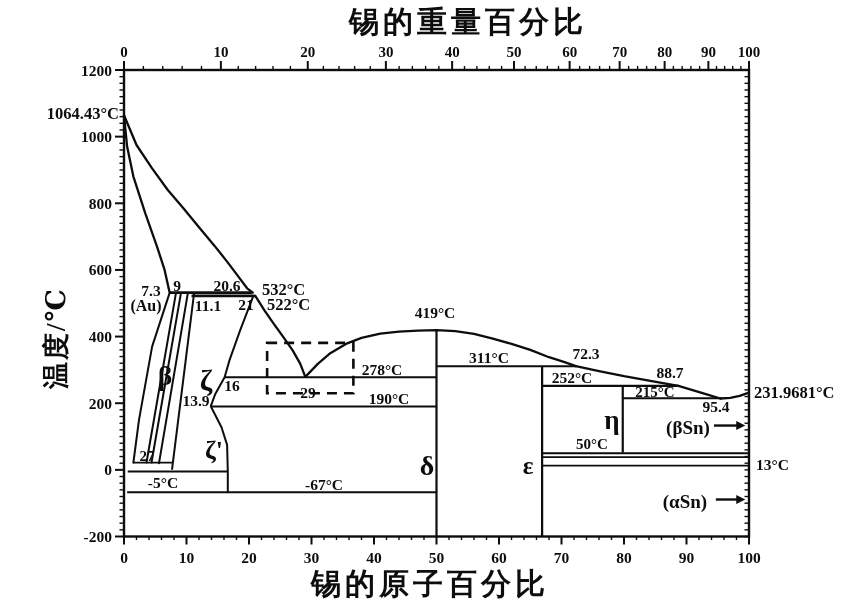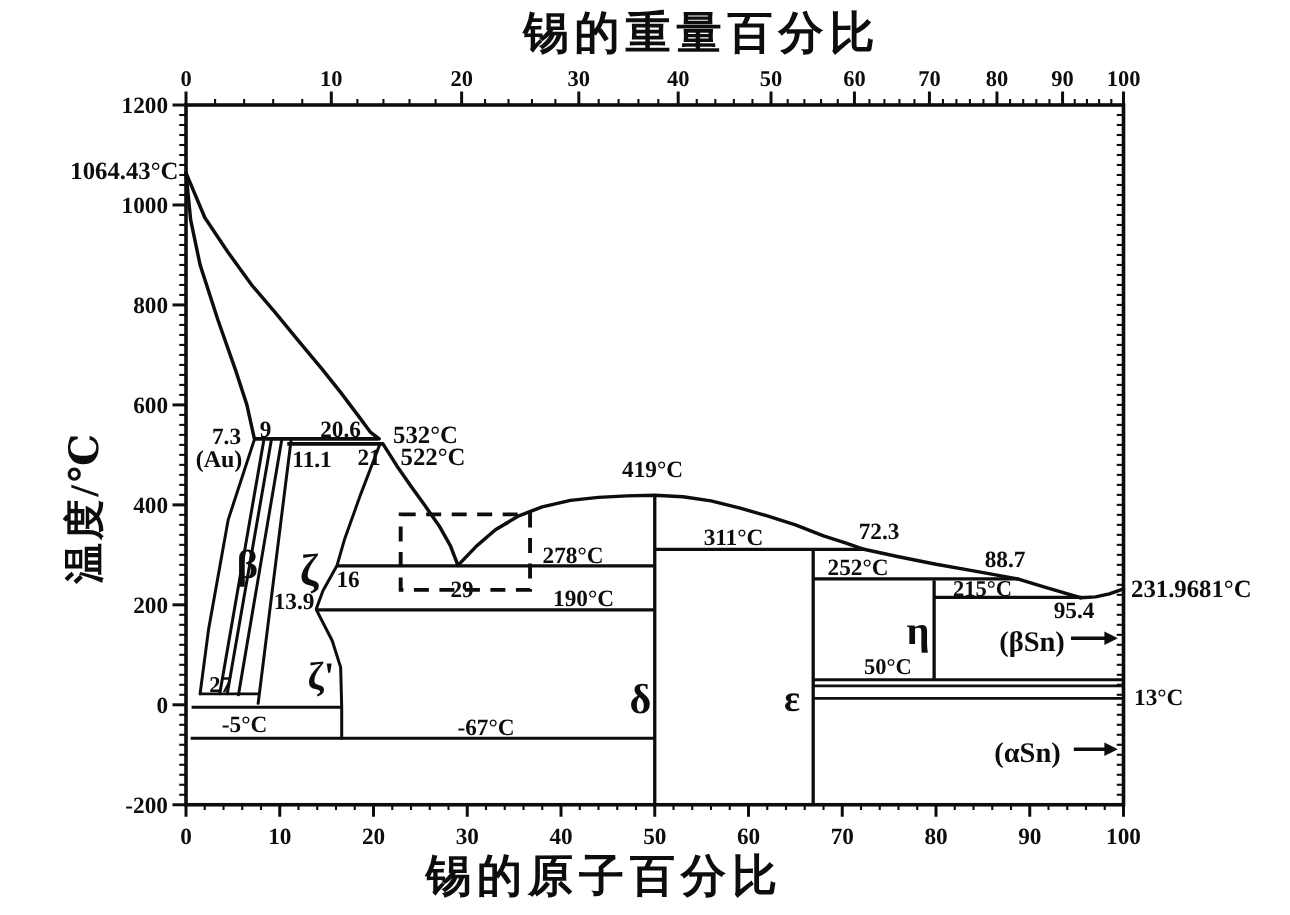--- a/index.html
+++ b/index.html
@@ -1,20 +1,20 @@
 <!DOCTYPE html>
 <html><head>
 <meta charset="utf-8">
 <style>
   html,body{margin:0;padding:0;background:#fff;}
   #stage{position:relative;width:860px;height:610px;background:#fff;overflow:hidden;
          font-family:"Liberation Serif","DejaVu Serif",serif;color:#0d0d0d;}
   .axis-title{position:absolute;font-weight:bold;white-space:nowrap;color:#0d0d0d;}
   #title-top{left:420px;top:2px;transform:translateX(-50%);font-size:30px;letter-spacing:4px;margin-left:48px;}
-  #title-bottom{left:403px;top:564px;transform:translateX(-50%);font-size:30px;letter-spacing:4px;font-family:Liberation Mono, monospace;}
+  #title-bottom{left:430px;top:564px;transform:translateX(-50%);font-size:30px;letter-spacing:4px;font-family:Liberation Mono, monospace;}
   #title-left{left:56px;top:338px;transform:translate(-50%,-50%) rotate(-90deg);font-size:27px;letter-spacing:2px;}
   svg{position:absolute;left:0;top:0;}
   text{font-family:"Liberation Serif","DejaVu Serif",serif;font-weight:bold;fill:#0d0d0d;}
 </style>
 </head>
 <body>
 
 <div id="stage">
   <div id="title-top" class="axis-title">锡的重量百分比</div>
   <div id="title-left" class="axis-title">温度/℃</div>

